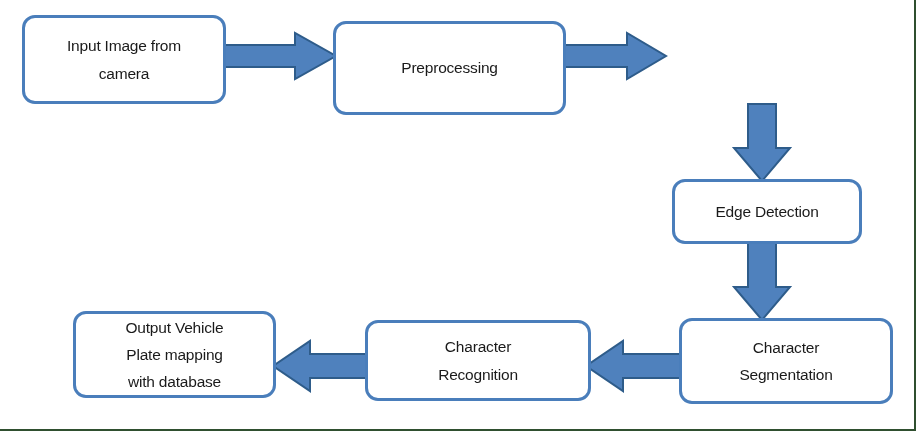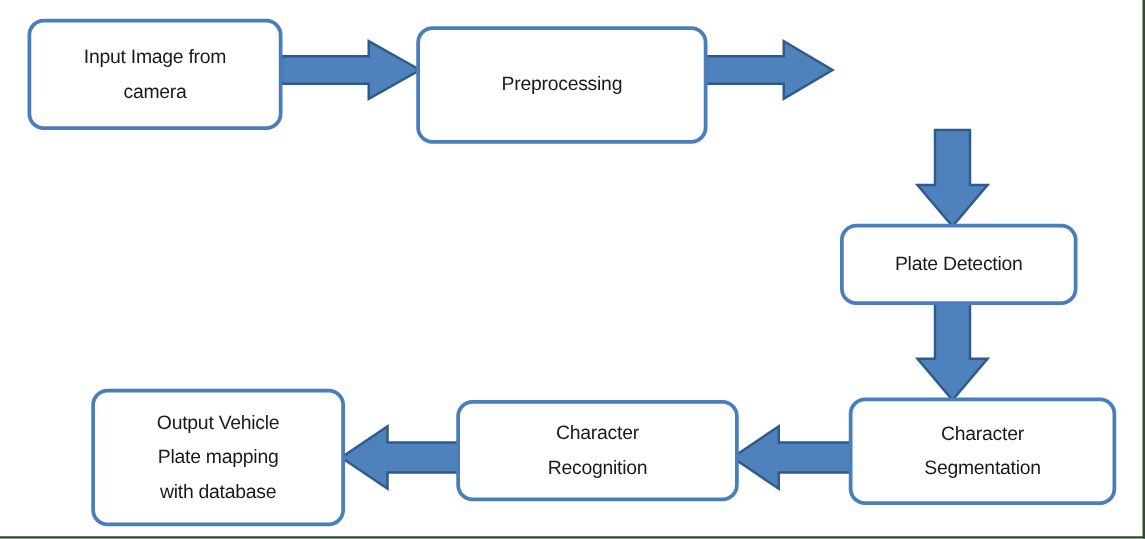--- a/index.html
+++ b/index.html
@@ -46,21 +46,21 @@
     white-space: pre-line;
   }
 
   
   #node-input        { left: 22px;  top: 15px;  width: 204px; height: 89px; }
   #node-preprocess   { left: 333px; top: 21px;   width: 233px; height: 94px; }
   #node-localization { left: 663px; top: 28px;  width: 207px; height: 81px; }
   #node-edge         { left: 672px; top: 179px; width: 190px; height: 65px; }
   #node-segment      { left: 679px; top: 318px; width: 214px; height: 86px; }
   #node-recognize    { left: 365px; top: 320px; width: 226px; height: 81px; }
-  #node-output       { left: 73px;  top: 311px; width: 203px; height: 110px; }
+  #node-output       { left: 73px;  top: 311px; width: 203px; height: 87px; }
 
   
   .arrow {
     position: absolute;
     z-index: 2;
     overflow: visible;
   }
   .arrow polygon {
     fill: #4f81bd;
     stroke: #2e5c8a;
@@ -85,21 +85,21 @@
     <span class="label">Input Image from
 camera</span>
   </div>
 
   <div class="node" id="node-preprocess">
     <span class="label">Preprocessing</span>
   </div>
 
 
   <div class="node" id="node-edge">
-    <span class="label">Plate Detection</span>
+    <span class="label">Edge Detection</span>
   </div>
 
   <div class="node" id="node-segment">
     <span class="label">Character
 Segmentation</span>
   </div>
 
   <div class="node" id="node-recognize">
     <span class="label">Character
 Recognition</span>

